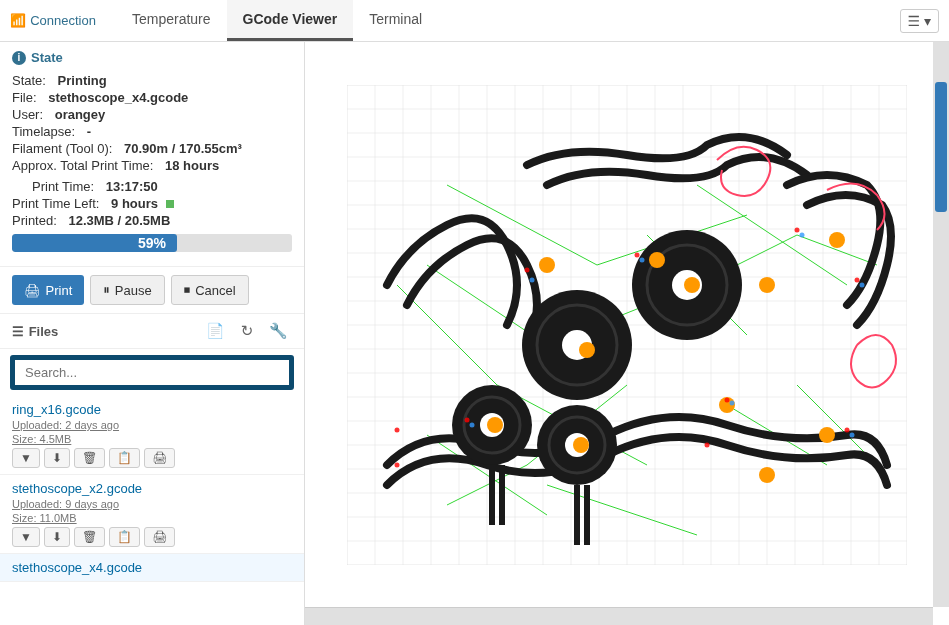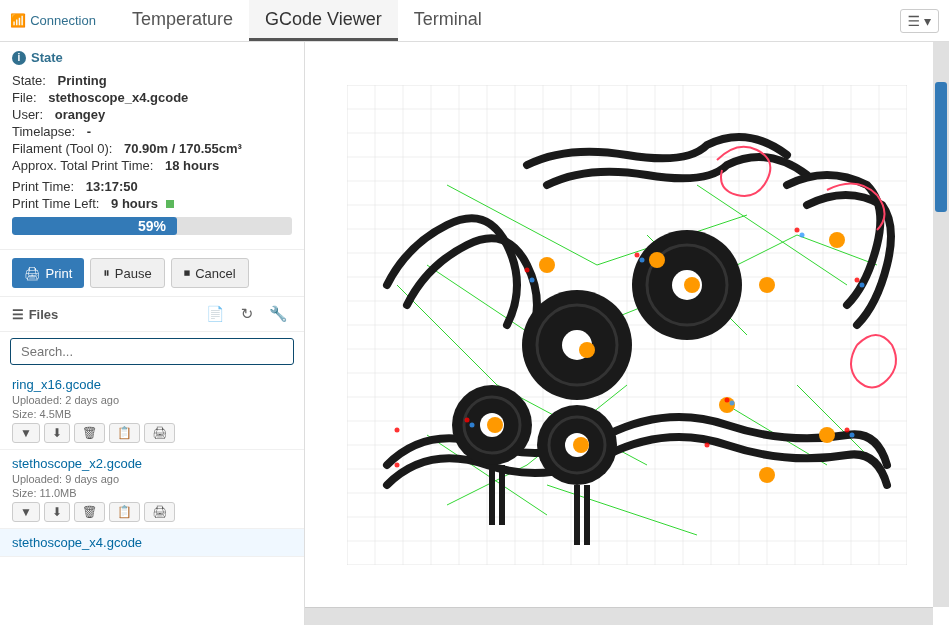--- a/index.html
+++ b/index.html
@@ -10,26 +10,26 @@
       display: flex; align-items: center; border-bottom: 1px solid #ddd;
       background: #fff; padding: 0 10px; height: 42px; flex-shrink: 0;
     }
     .top-nav .connection-link {
       color: #31708f; text-decoration: none; font-size: 13px;
       display: flex; align-items: center; gap: 4px;
     }
     .top-nav-tabs { display: flex; margin-left: 20px; height: 100%; }
     .top-nav-tab {
       padding: 0 16px; display: flex; align-items: center; cursor: pointer;
-      border-bottom: 3px solid transparent; color: #555; font-size: 18px;
+      border-bottom: 3px solid transparent; color: #555; font-size: 14px;
       text-decoration: none;
       text-align: right;
     }
     .top-nav-tab.active {
-      border-bottom: 3px solid #555; color: #333; font-weight: 400;
+      border-bottom: 3px solid #555; color: #333; font-weight: 700;
       background: #f5f5f5;
     }
     .top-nav-right { margin-left: auto; display: flex; align-items: center; gap: 6px; }
     .menu-icon-btn { background: none; border: 1px solid #ccc; border-radius: 3px; padding: 3px 7px; cursor: pointer; color: #555; font-size: 14px; }
 
     
     .main-layout { display: flex; flex: 1; overflow: hidden; }
 
     
     .sidebar {
@@ -53,25 +53,25 @@
     .btn { border: none; border-radius: 3px; padding: 6px 12px; cursor: pointer; font-size: 13px; display: flex; align-items: center; gap: 5px; }
     .btn-primary { background: #337ab7; color: #fff; }
     .btn-default { background: #f0f0f0; color: #333; border: 1px solid #ccc; }
 
     
     .files-section { display: flex; flex-direction: column; flex: 1; overflow: hidden; }
     .files-header { display: flex; align-items: center; padding: 6px 12px; border-bottom: 1px solid #eee; }
     .files-title { display: flex; align-items: center; gap: 5px; font-size: 13px; color: #555; font-weight: bold; }
     .files-icons { margin-left: auto; display: flex; gap: 8px; }
     .icon-btn { background: none; border: none; cursor: pointer; color: #666; font-size: 15px; padding: 2px 4px; }
-    .search-input { width: calc(100% - 20px); margin: 6px 10px; padding: 5px 10px; border: 1px solid #0c4a6e; border-radius: 3px; font-size: 13px; color: #999; }
+    .search-input { width: calc(100% - 20px); margin: 6px 10px; padding: 5px 10px; border: 5px solid #0c4a6e; border-radius: 3px; font-size: 13px; color: #999; }
     .file-list { flex: 1; overflow-y: auto; }
     .file-item { padding: 6px 12px; border-bottom: 1px solid #f0f0f0; }
     .file-item-name { color: #0369a1; font-size: 13px; cursor: pointer; font-weight: 500; }
-    .file-item-meta { color: #777; font-size: 11px; margin: 2px 0; }
+    .file-item-meta { color: #777; font-size: 11px; margin: 2px 0; text-decoration: underline; }
     .file-item-actions { display: flex; gap: 4px; margin-top: 3px; }
     .file-action-btn { background: #f5f5f5; border: 1px solid #ccc; border-radius: 3px; padding: 2px 7px; cursor: pointer; color: #555; font-size: 12px; }
 
     
     .main-content { flex: 1; display: flex; flex-direction: column; overflow: hidden; position: relative; }
     .gcode-viewer { flex: 1; position: relative; overflow: hidden; }
     .gcode-canvas {
       width: 100%; height: 100%; background: #fff;
       display: flex; align-items: center; justify-content: center;
     }
@@ -125,28 +125,32 @@
       </div>
       <div class="state-row">
         <span class="label">Filament (Tool 0):</span>
         <span class="value">70.90m / 170.55cm³</span>
       </div>
       <div class="state-row">
         <span class="label">Approx. Total Print Time:</span>
         <span class="value">18 hours</span>
       </div>
 
-      <div class="state-row" style="margin-top:6px;">
+      <div class="state-row" style="margin-top:6px;margin-left:20px;">
         <span class="label">Print Time:</span>
         <span class="value">13:17:50</span>
       </div>
       <div class="state-row">
         <span class="label">Print Time Left:</span>
         <span class="value">9 hours</span>
         <span class="dot-green"></span>
+      </div>
+      <div class="state-row">
+        <span class="label">Printed:</span>
+        <span class="value">12.3MB / 20.5MB</span>
       </div>
 
       <div class="progress-bar-container">
         <div class="progress-bar-fill" style="width:59%;"></div>
         <div class="progress-bar-text">59%</div>
       </div>
     </div>
 
     <div class="action-buttons">
       <button class="btn btn-primary">

